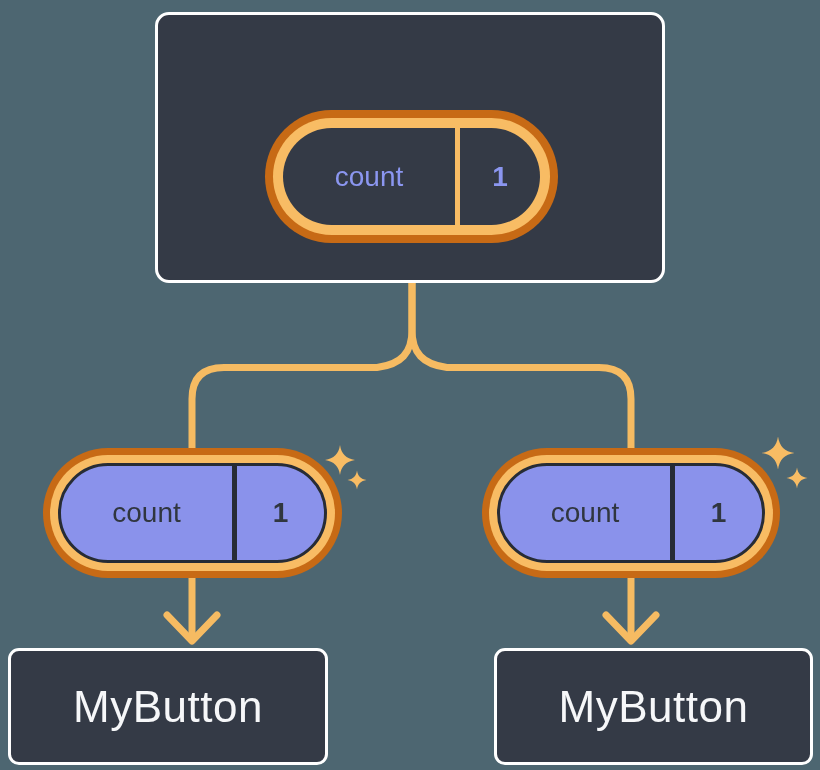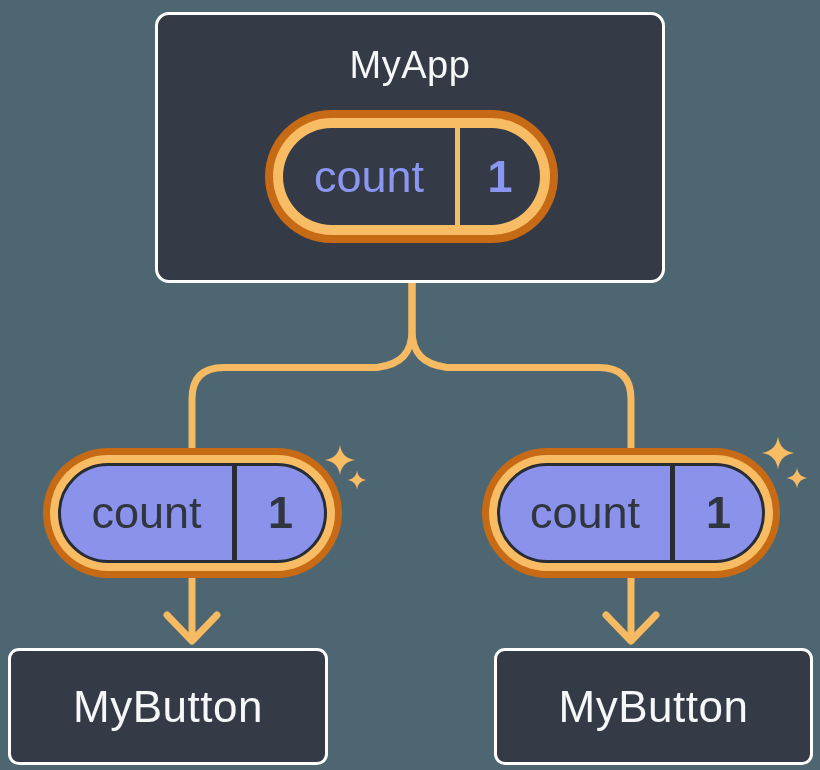--- a/index.html
+++ b/index.html
@@ -39,21 +39,21 @@
   .pill{
     position:absolute;z-index:2;box-sizing:border-box;border-radius:999px;
     background:var(--c-pill-ring-outer,#C76A15);
   }
   .pill-mid{
     height:100%;box-sizing:border-box;border-radius:999px;
     background:var(--c-pill-ring-inner,#F8BC64);
   }
   .pill-core{
     height:100%;box-sizing:border-box;border-radius:999px;overflow:hidden;
-    display:flex;align-items:stretch;font-size:45px;
+    display:flex;align-items:stretch;font-size:28px;
   }
   .pill-cell{display:flex;align-items:center;justify-content:center;}
   .pill-key-cell{flex:1;}
   .pill-sep{width:5px;}
 
   
   .pill-parent{left:107px;top:95px;width:293px;height:133px;padding:8px;}
   .pill-parent .pill-mid{padding:10px;}
   .pill-parent .pill-core{
     background:var(--c-node-fill,#343A46);
@@ -108,21 +108,20 @@
       <use href="#sparkle-shape" class="sparkle" transform="translate(340,460) scale(15)"></use>
       <use href="#sparkle-shape" class="sparkle" transform="translate(357,480) scale(9.5)"></use>
     </g>
     <g>
       <use href="#sparkle-shape" class="sparkle" transform="translate(778,453) scale(16.5)"></use>
       <use href="#sparkle-shape" class="sparkle" transform="translate(797,478) scale(10.5)"></use>
     </g>
   </svg>
 
   <div class="node node-app">
-    <div class="node-title">MyApp</div>
 
     <div class="pill pill-parent">
       <div class="pill-mid">
         <div class="pill-core">
           <div class="pill-cell pill-key-cell">
             <span class="pill-key">count</span>
           </div>
           <div class="pill-sep"></div>
           <div class="pill-cell pill-value-cell">
             <span class="pill-value">1</span>

